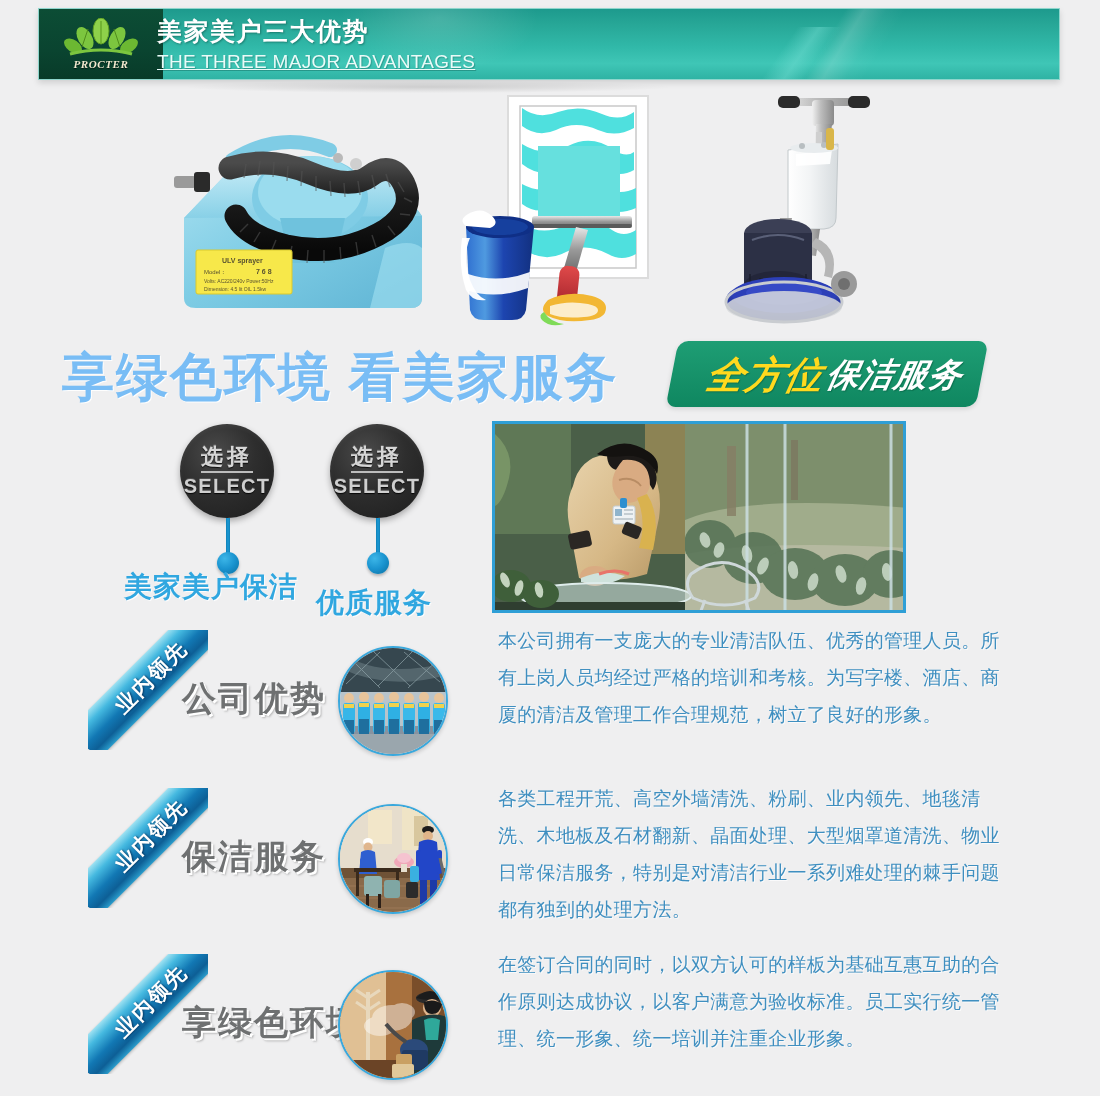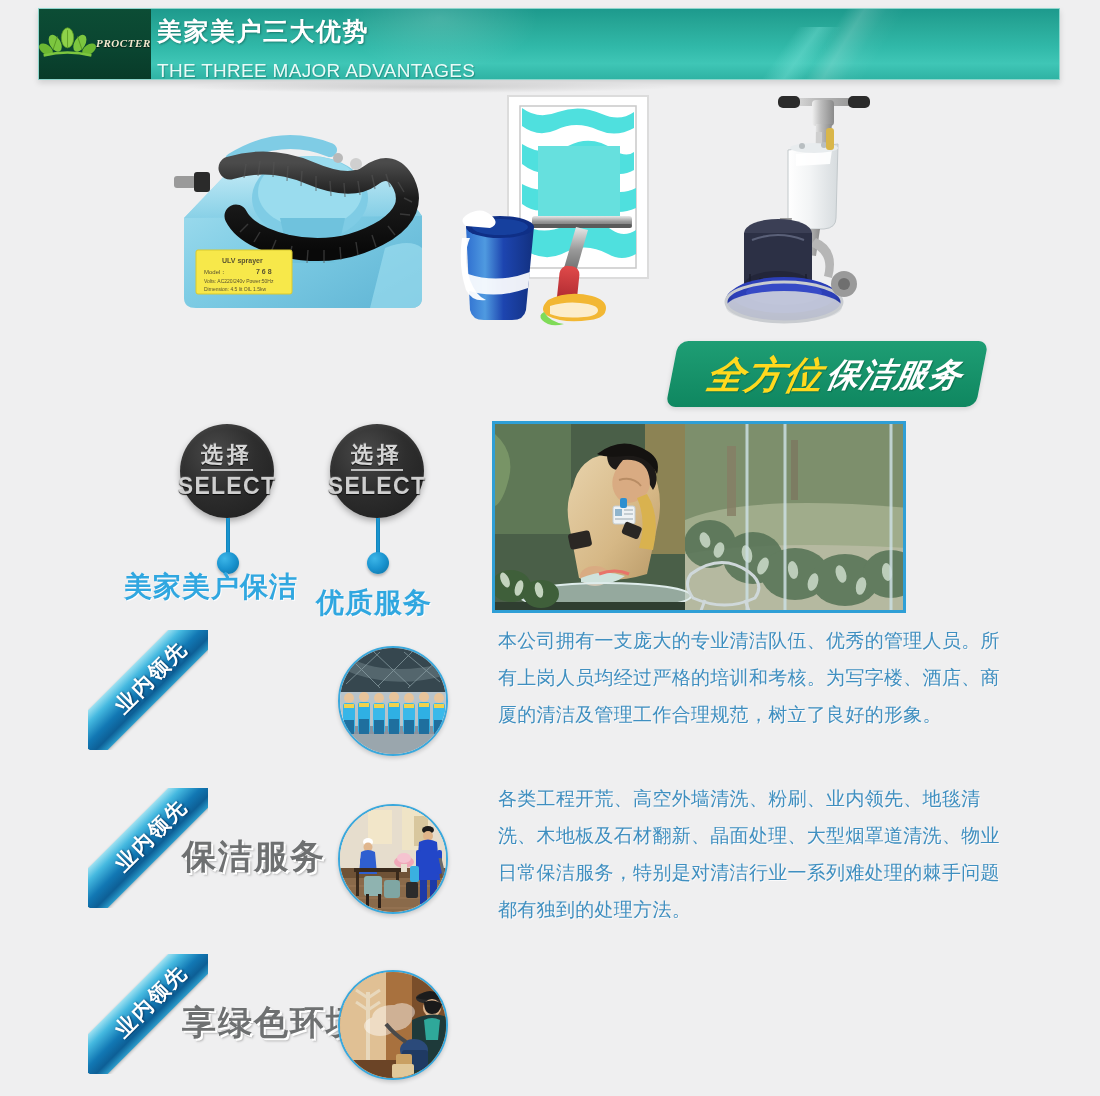--- a/index.html
+++ b/index.html
@@ -28,39 +28,40 @@
   .hdr-streak {
     position:absolute; right:60px; top:-30px; width:300px; height:150px;
     background: linear-gradient(118deg, rgba(255,255,255,0) 42%, rgba(255,255,255,.17) 47%, rgba(255,255,255,.04) 53%, rgba(255,255,255,0) 58%);
     transform: skewX(-4deg);
   }
   .hdr-streak2 {
     position:absolute; right:170px; top:18px; width:180px; height:60px;
     background: linear-gradient(125deg, rgba(255,255,255,0) 40%, rgba(120,225,214,.45) 50%, rgba(255,255,255,0) 60%);
   }
   .logo-box {
-    position:absolute; left:0; top:0; width:112px; height:70px;
+    position:absolute; left:0; top:0; width:124px; height:70px;
     background: linear-gradient(180deg,#0c4d35 0%, #0a4430 60%, #083b29 100%);
-    display:flex; flex-direction:row; align-items:center; justify-content:center;
+    display:flex; flex-direction:column; align-items:center; justify-content:center;
   }
   .logo-leaves { width:74px; height:42px; display:block; }
   .logo-name {
     font-family:"Liberation Serif", serif; font-weight:bold; font-style:italic;
     color:#f3ead0; font-size:11px; letter-spacing:.6px; margin-top:-2px;
     text-shadow:0 1px 1px rgba(0,0,0,.6);
   }
   .hdr-texts { position:absolute; left:118px; top:6px; }
   .hdr-cn {
     color:#ffffff; font-size:25px; font-weight:bold; letter-spacing:1.5px;
     text-shadow: 1px 1px 2px rgba(0,60,52,.45);
   }
   .hdr-en {
-    color:#e9fbf8; font-size:19px; letter-spacing:.3px; margin-top:12px;
+    color:#e9fbf8; font-size:19px; letter-spacing:.3px; margin-top:3px;
     font-family:"Liberation Sans", sans-serif;
     text-shadow: 1px 1px 1px rgba(0,60,52,.3);
+    text-decoration: underline;
   }
   .hdr-shadow {
     position:absolute; left:150px; top:73px; width:480px; height:12px;
     background: radial-gradient(ellipse at center, rgba(140,140,140,.32) 0%, rgba(160,160,160,0) 72%);
   }
 
   
   .products { position:absolute; left:0; top:88px; width:1100px; height:255px; }
   .prod { position:absolute; }
   .prod-sprayer { left:160px; top:10px; width:300px; height:235px; }
@@ -102,21 +103,21 @@
     box-shadow: 0 3px 6px rgba(0,0,0,.3), inset 0 2px 4px rgba(255,255,255,.06);
     display:flex; flex-direction:column; align-items:center; justify-content:center;
     position:relative;
   }
   .sel-cn {
     color:#d6d6d6; font-size:22px; font-weight:bold; letter-spacing:4px;
     text-shadow: 0 1px 1px rgba(0,0,0,.8), 0 -1px 0 rgba(255,255,255,.18);
     padding-bottom:1px; border-bottom:2px solid #bdbdbd; line-height:1.15;
   }
   .sel-en {
-    color:#cfcfcf; font-size:23px; font-weight:bold; letter-spacing:1.3px;
+    color:#cfcfcf; font-size:20px; font-weight:bold; letter-spacing:1.3px;
     margin-top:2px;
     text-shadow: 0 1px 1px rgba(0,0,0,.85), 0 -1px 0 rgba(255,255,255,.15);
   }
   .pin-stem {
     position:absolute; left:46px; top:94px; width:4px; height:40px;
     background: linear-gradient(90deg,#0e7fb5,#1a9ad6,#0e7fb5);
   }
   .pin-dot {
     position:absolute; left:37px; top:128px; width:22px; height:22px; border-radius:50%;
     background: radial-gradient(circle at 35% 30%, #3cb6e8 0%, #1a93cf 50%, #0c6f9f 100%);
@@ -399,20 +400,21 @@
         <ellipse cx="64" cy="205" rx="38" ry="12" fill="#3b50cc" opacity=".7"></ellipse>
         <ellipse cx="64" cy="219" rx="58" ry="16" fill="#d8dadd" opacity=".85"></ellipse>
         <ellipse cx="64" cy="214" rx="58" ry="20" fill="none" stroke="#c9ccd0" stroke-width="3"></ellipse>
 
         <circle cx="124" cy="196" r="13" fill="#9a9a9a"></circle>
         <circle cx="124" cy="196" r="6" fill="#6f6f6f"></circle>
       </svg>
     </div>
   </div>
 
+  <div class="slogan">享绿色环境 看美家服务</div>
   <div class="green-banner"></div>
   <div class="green-banner-inner">
     <span class="gb-a">全方位</span>
     <span class="gb-b">保洁服务</span>
   </div>
 
   <div class="sel-group sel-1">
     <div class="sel-circle">
       <div class="sel-cn">选择</div>
       <div class="sel-en">SELECT</div>
@@ -526,20 +528,21 @@
       </g>
     </svg>
   </div>
 
   <div class="adv-row adv-1">
     <div class="ribbon">
       <div class="ribbon-band">
         <span class="ribbon-text">业内领先</span>
       </div>
     </div>
+    <div class="adv-title">公司优势</div>
     <div class="adv-thumb">
       <svg viewBox="0 0 110 110" width="110" height="110">
         <rect width="110" height="110" fill="#b8c4cb"></rect>
         <path d="M0 0 h110 v44 H0 z" fill="#36474f"></path>
         <path d="M0 4 q40 28 110 10 v12 q-60 18 -110 -6 z" fill="#54666d"></path>
         <g stroke="#8fa3a9" stroke-width="1" opacity=".7">
           <path d="M6 6 L40 40"></path>
             <path d="M34 4 L70 38"></path>
             <path d="M64 4 L100 34"></path>
           <path d="M40 4 L6 36"></path>
@@ -674,15 +677,16 @@
         <path d="M72 48 q20 -10 38 -2 v62 H72 z" fill="#1e3a3a"></path>
         <path d="M84 48 q8 -4 16 0 l-2 20 h-12 z" fill="#2fa89a"></path>
 
         <ellipse cx="74" cy="78" rx="14" ry="11" fill="#2b4a7a"></ellipse>
         <rect x="62" y="78" width="26" height="20" rx="3" fill="#1f3a63"></rect>
         <path d="M66 70 q-12 -8 -20 -18" stroke="#4a4a4a" stroke-width="4" fill="none"></path>
         <rect x="56" y="82" width="16" height="18" rx="2" fill="#c9a063"></rect>
         <rect x="52" y="92" width="22" height="14" rx="2" fill="#e0c89a"></rect>
       </svg>
     </div>
+    <div class="adv-text">在签订合同的同时，以双方认可的样板为基础互惠互助的合作原则达成协议，以客户满意为验收标准。员工实行统一管理、统一形象、统一培训并注重企业形象。</div>
   </div>
 
 </div>
 
 </body></html>

